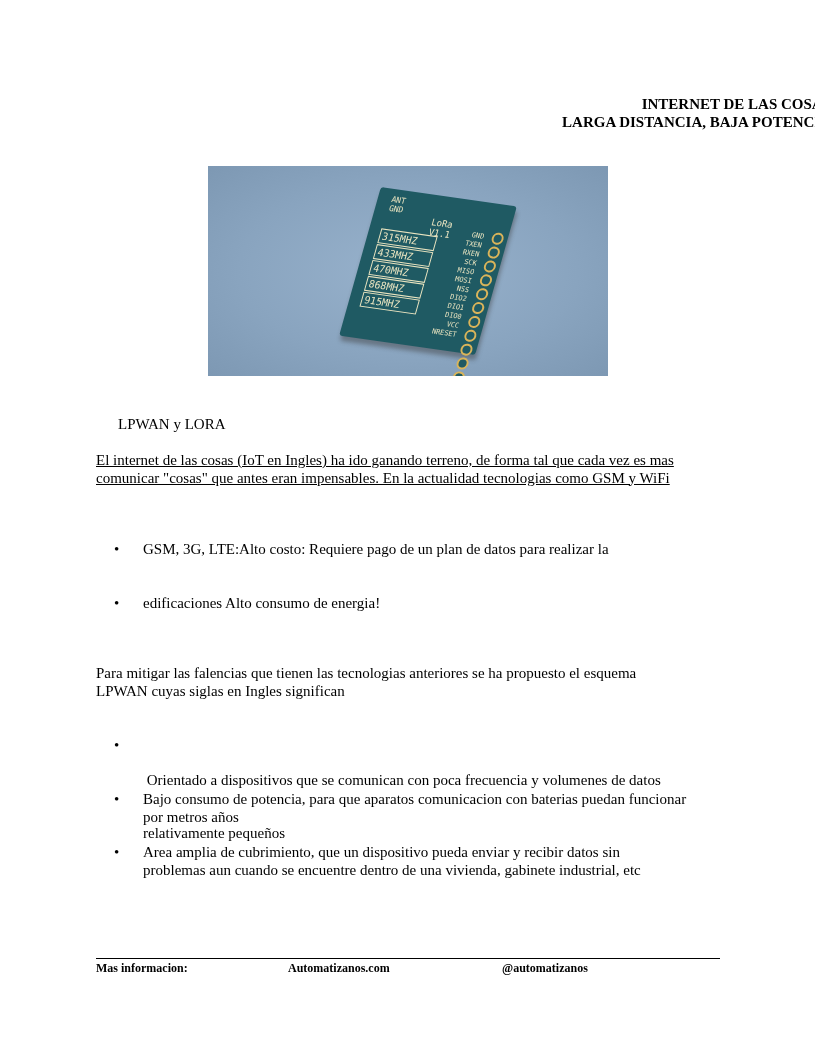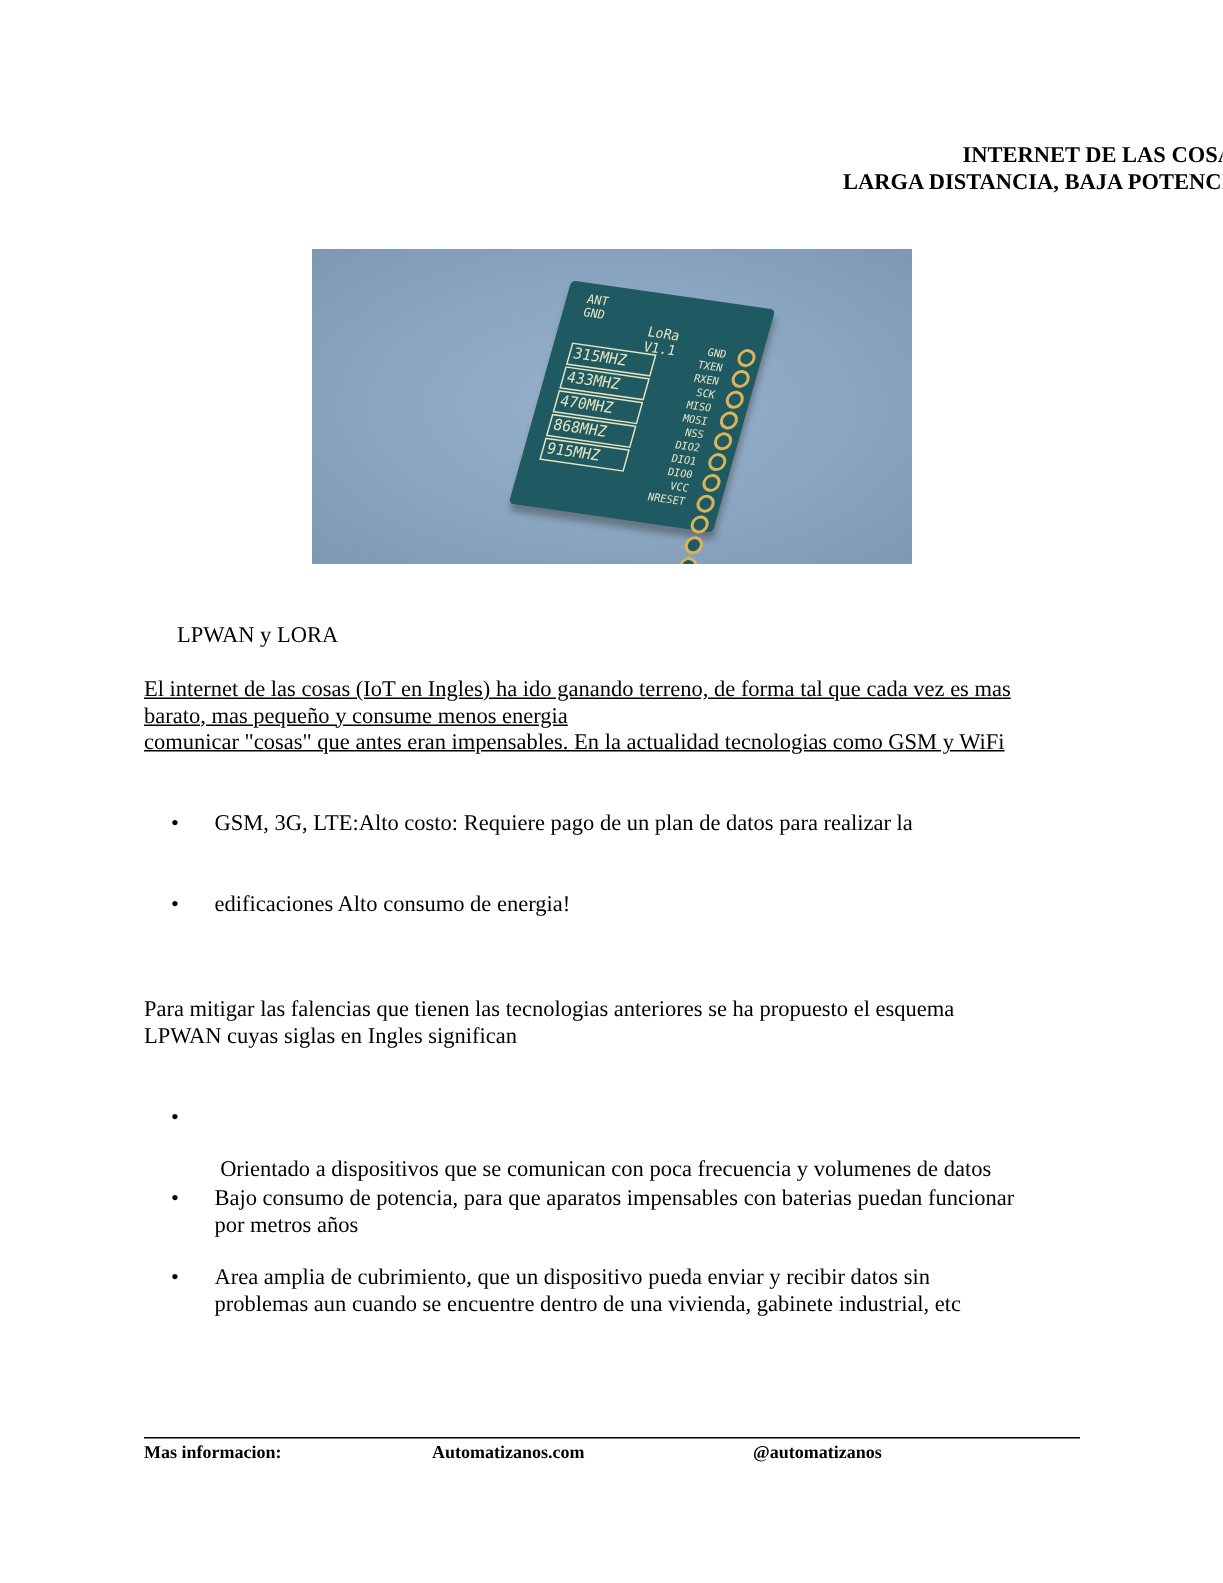--- a/index.html
+++ b/index.html
@@ -80,21 +80,20 @@
         <i></i>
         <i></i>
     </div>
   </div>
 </div>
 
 <div class="h2">LPWAN y LORA</div>
 
 <div class="para" style="top:452px;text-decoration:underline;">
   <div>El internet de las cosas (IoT en Ingles) ha ido ganando terreno, de forma tal que cada vez es mas</div>
-  <div>barato, mas pequeño y consume menos energia</div>
   <div>comunicar "cosas" que antes eran impensables. En la actualidad tecnologias como GSM y WiFi</div>
 </div>
 
 <div class="bullet" style="top:541px;">
   <span class="dot">•</span>
   <div class="txt">
     <div>GSM, 3G, LTE:Alto costo: Requiere pago de un plan de datos para realizar la</div>
   </div>
 </div>
 
@@ -107,27 +106,28 @@
 
 <div class="para" style="top:665px;">
   <div>Para mitigar las falencias que tienen las tecnologias anteriores se ha propuesto el esquema</div>
   <div>LPWAN cuyas siglas en Ingles significan</div>
 </div>
 
 <div class="bullet" style="top:737px;">
   <span class="dot">•</span>
   <div class="txt" style="white-space:pre;">
     <div> Orientado a dispositivos que se comunican con poca frecuencia y volumenes de datos</div>
+    <div>relativamente pequeños</div>
   </div>
 </div>
 
 <div class="bullet" style="top:791px;">
   <span class="dot">•</span>
   <div class="txt">
-    <div>Bajo consumo de potencia, para que aparatos impensables con baterias puedan funcionar</div>
+    <div>Bajo consumo de potencia, para que aparatos comunicacion con baterias puedan funcionar</div>
     <div>por metros años</div>
   </div>
 </div>
 
 <div class="bullet" style="top:844px;">
   <span class="dot">•</span>
   <div class="txt">
     <div>Area amplia de cubrimiento, que un dispositivo pueda enviar y recibir datos sin</div>
     <div>problemas aun cuando se encuentre dentro de una vivienda, gabinete industrial, etc</div>
   </div>

